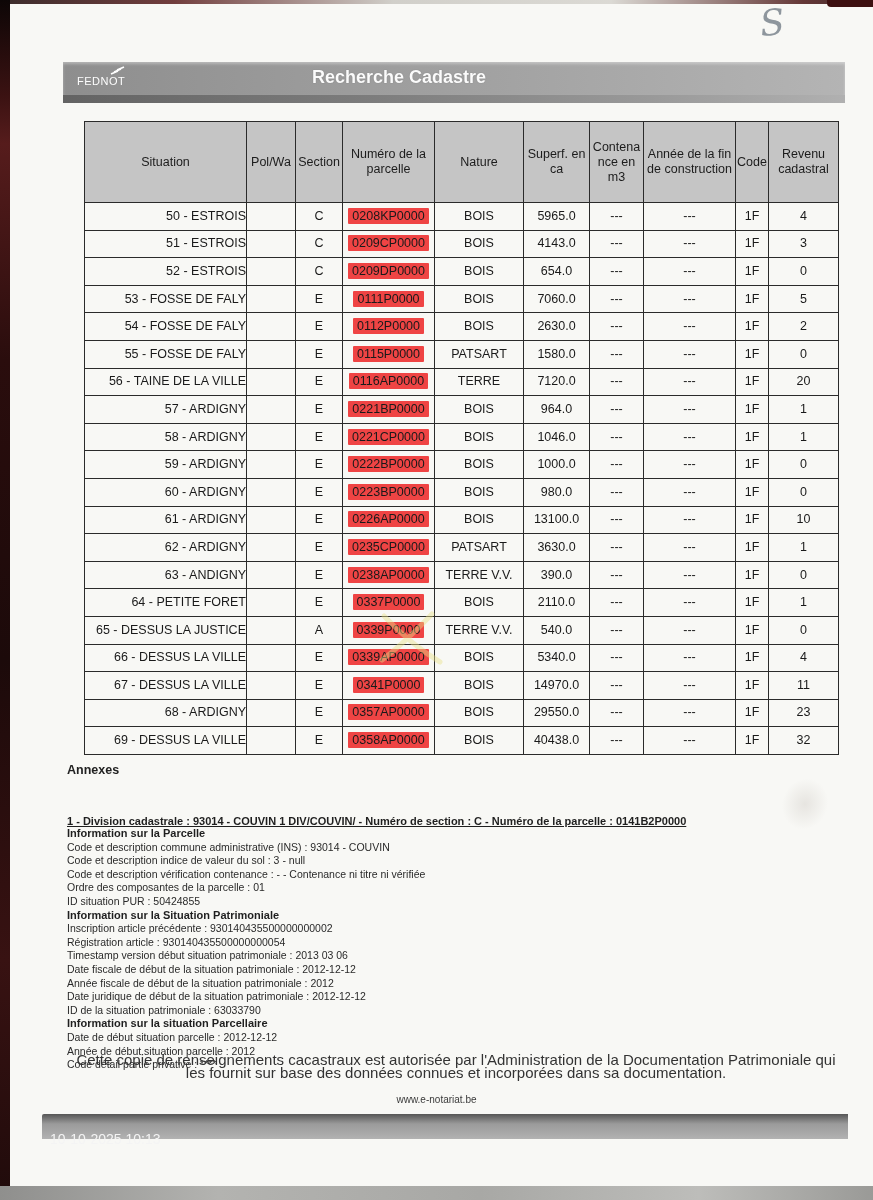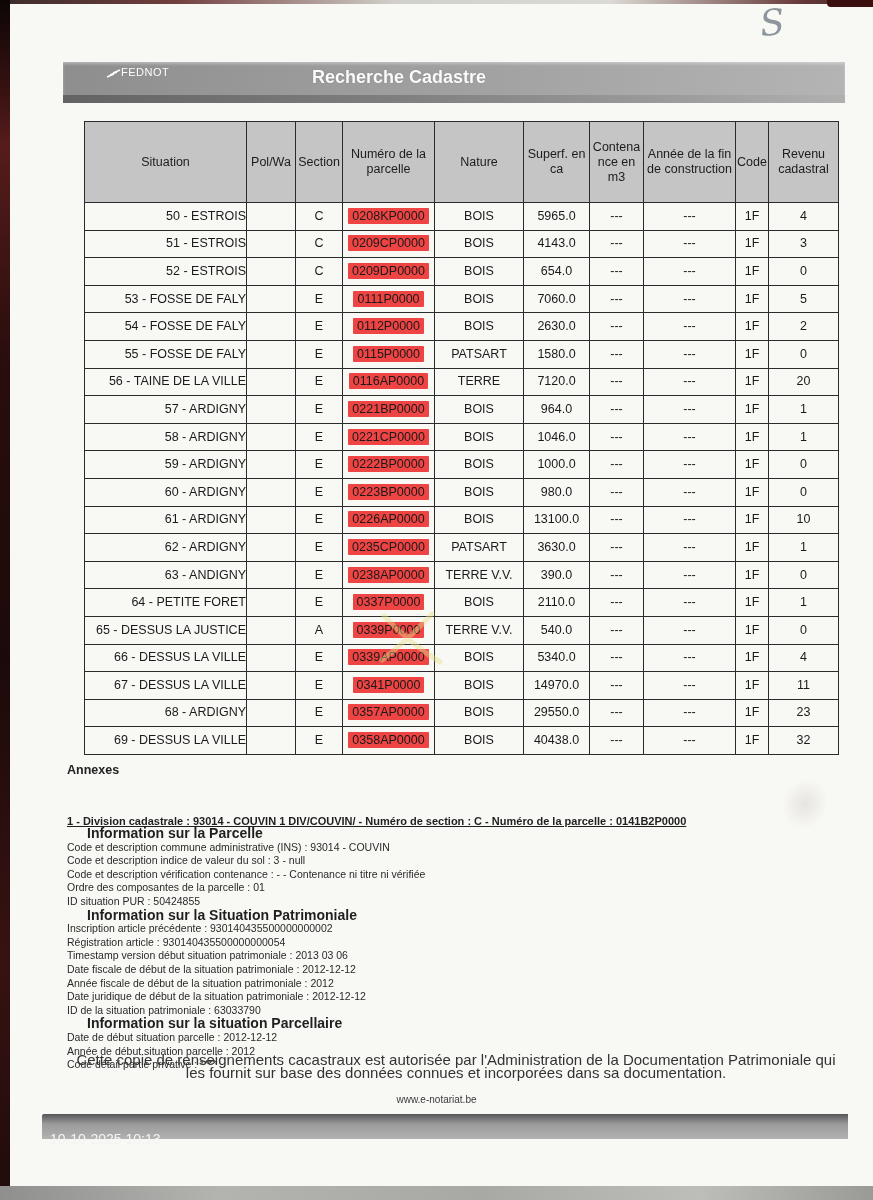--- a/index.html
+++ b/index.html
@@ -43,21 +43,21 @@
     background: linear-gradient(90deg, #8e8e8e 0%, #9a9a9a 30%, #a2a2a2 55%, #b4b4b4 100%);
     box-shadow: inset 0 2px 3px rgba(255,255,255,.35);
   }
   .topbar-underline {
     position: absolute; left: 63px; top: 95px; width: 782px; height: 8px;
     background: linear-gradient(90deg, #636363 0%, #7d7d7d 40%, #999 75%, #b0b0b0 100%);
   }
   .brand {
     position: absolute; left: 14px; top: 4px;
     color: #fdfdfd; font-size: 11px; letter-spacing: .5px;
-    display: flex; flex-direction: row; align-items: flex-end;
+    display: flex; flex-direction: column; align-items: flex-end;
   }
   .brand svg { margin-left: 28px; margin-bottom: 0px; }
   .topbar .title {
     position: absolute; left: 0; right: 110px; top: 5px; text-align: center;
     color: #fbfbfb; font-size: 18px; font-weight: bold;
     text-shadow: 0 0 1px rgba(80,80,80,.5);
   }
   
   .tablewrap { position: absolute; left: 84px; top: 121px; }
   table { border-collapse: collapse; table-layout: fixed; width: 754px; }
@@ -77,21 +77,21 @@
   td.situation { text-align: right; padding-left: 1px; }
   .hl { background: #ef4444; padding: 1px 4px; border-radius: 1px; }
   .xmark { position: absolute; left: 370px; top: 608px; pointer-events: none; opacity: .55; }
   
   .annexes { position: absolute; left: 67px; top: 763px; width: 780px; }
   .annexes-heading { font-size: 12.5px; font-weight: bold; color: #222; }
   .annexe-entry-title {
     margin-top: 38px; font-size: 11px; font-weight: bold; text-decoration: underline;
     color: #1f1f1f;
   }
-  .annexe-heading { font-size: 14px; font-weight: bold; line-height: 13.6px; color: #1f1f1f; margin-left: 20px; }
+  .annexe-heading { font-size: 11px; font-weight: bold; line-height: 13.6px; color: #1f1f1f; }
   .annexe-line { font-size: 10.5px; line-height: 13.6px; color: #2a2a2a; }
   
   .disclaimer {
     position: absolute; left: 66px; top: 1053px; width: 780px;
     font-size: 15px; line-height: 13px; text-align: center; color: #333;
   }
   .website {
     position: absolute; left: 0; top: 1094px; width: 873px;
     text-align: center; font-size: 10px; color: #3a3a3a;
   }

